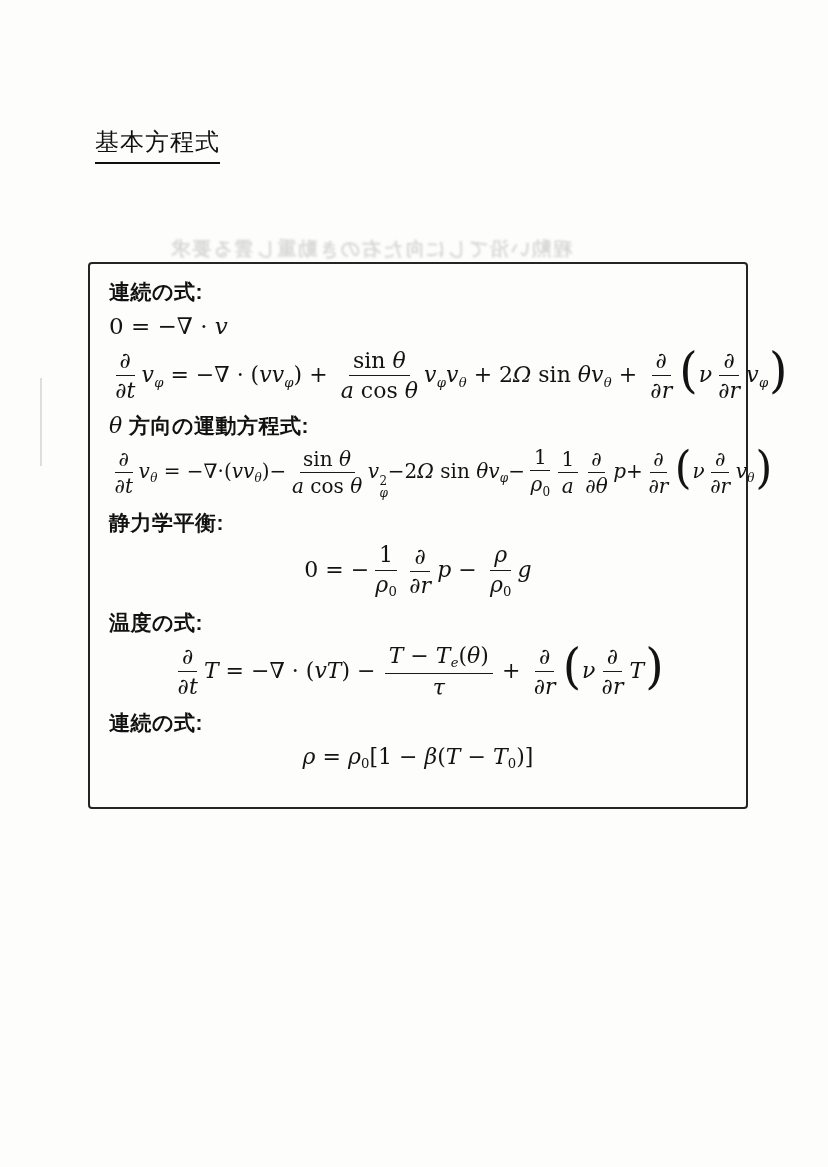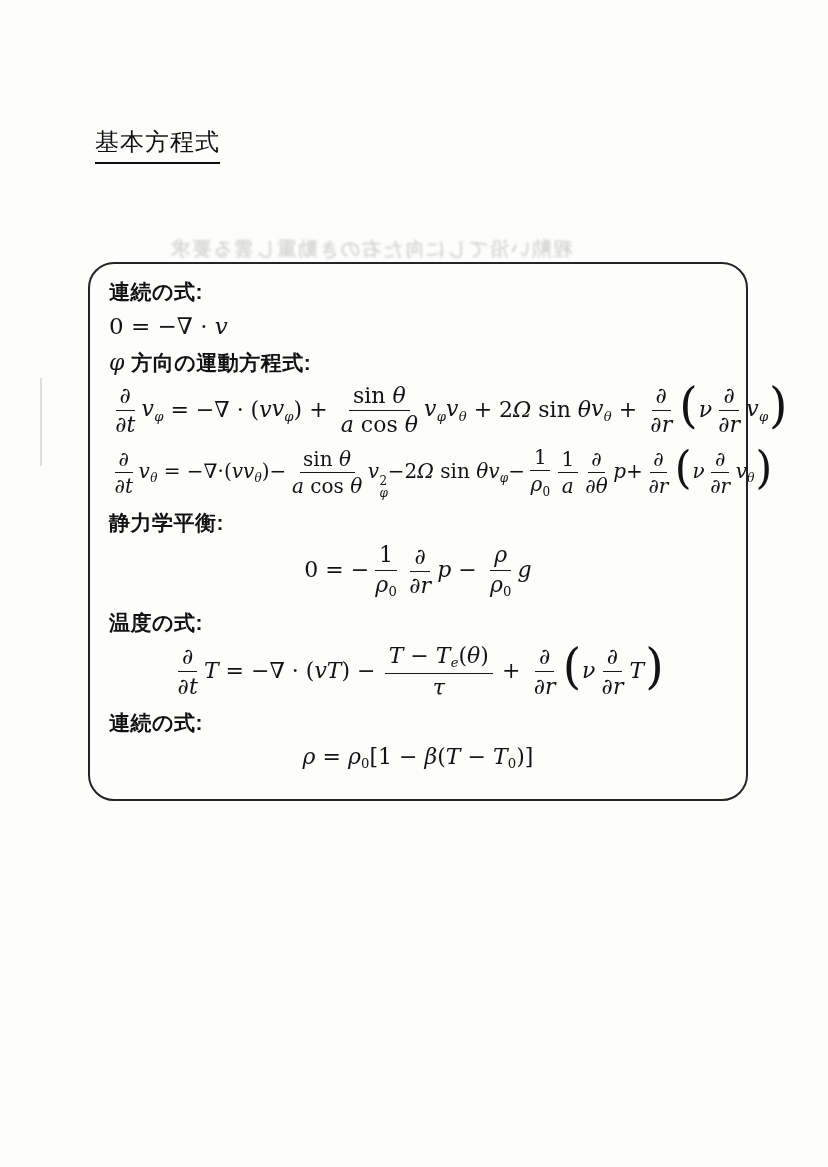--- a/index.html
+++ b/index.html
@@ -29,22 +29,22 @@
     white-space:nowrap;letter-spacing:2px;
   }
   .scan-artifact{
     position:absolute;left:40px;top:378px;width:2px;height:88px;
     background:#b9b9b6;opacity:.45;
   }
 
   
   .eq-box{
     position:absolute;left:88px;top:262px;width:618px;
-    border:2.5px solid #242424;border-radius:26px;
-    padding:14px 19px 24px 19px;
+    border:2.5px solid #242424;border-radius:4px;
+    padding:14px 19px 32px 19px;
     background:transparent;
   }
   .sec{margin-top:9px;}
   .sec:first-child{margin-top:0;}
   .lbl{
     font-size:21px;font-weight:700;color:#121212;letter-spacing:0.5px;
     line-height:1.25;
   }
   .lblmath{
     font-family:"DejaVu Serif",serif;font-style:italic;font-weight:400;
@@ -88,37 +88,37 @@
 
   <div class="scan-artifact"></div>
 
   <div class="eq-box" id="eq-box">
   <div class="sec">
     <div class="lbl"><span class="lblmath"></span><span>連続の式:</span></div>
     <div class="eq" style="text-align: left; font-size: 23px;"><span class="mr">0 = −∇ · </span><span class="mi">v</span></div>
   </div>
 
   <div class="sec">
-    <div class="lbl"><span class="lblmath">φ</span><span> 方向の運動方程式:</span></div>
     <div class="eq" style="text-align: left; font-size: 22px;"><span class="frac">
             <span class="num"><span class="mi">∂</span></span>
             <span class="den"><span class="mi">∂t</span></span>
           </span><span class="scr"><span class="base"><span class="mi">v</span></span><span class="msub"><span class="mi">φ</span></span></span><span class="mr"> = −∇ · (</span><span class="mi">v</span><span class="scr"><span class="base"><span class="mi">v</span></span><span class="msub"><span class="mi">φ</span></span></span><span class="mr">) + </span><span class="frac">
             <span class="num"><span class="mr">sin </span><span class="mi">θ</span></span>
             <span class="den"><span class="mi">a</span><span class="mr"> cos </span><span class="mi">θ</span></span>
           </span><span class="scr"><span class="base"><span class="mi">v</span></span><span class="msub"><span class="mi">φ</span></span></span><span class="scr"><span class="base"><span class="mi">v</span></span><span class="msub"><span class="mi">θ</span></span></span><span class="mr"> + 2</span><span class="mi">Ω</span><span class="mr"> sin </span><span class="mi">θ</span><span class="scr"><span class="base"><span class="mi">v</span></span><span class="msub"><span class="mi">θ</span></span></span><span class="mr"> + </span><span class="frac">
             <span class="num"><span class="mi">∂</span></span>
             <span class="den"><span class="mi">∂r</span></span>
           </span><span class="mbig">(</span><span class="mi">ν</span><span class="frac">
             <span class="num"><span class="mi">∂</span></span>
             <span class="den"><span class="mi">∂r</span></span>
           </span><span class="scr"><span class="base"><span class="mi">v</span></span><span class="msub"><span class="mi">φ</span></span></span><span class="mbig">)</span></div>
   </div>
 
   <div class="sec">
+    <div class="lbl"><span class="lblmath">θ</span><span> 方向の運動方程式:</span></div>
     <div class="eq" style="text-align: left; font-size: 20px;"><span class="frac">
             <span class="num"><span class="mi">∂</span></span>
             <span class="den"><span class="mi">∂t</span></span>
           </span><span class="scr"><span class="base"><span class="mi">v</span></span><span class="msub"><span class="mi">θ</span></span></span><span class="mr"> = −∇·(</span><span class="mi">v</span><span class="scr"><span class="base"><span class="mi">v</span></span><span class="msub"><span class="mi">θ</span></span></span><span class="mr">)−</span><span class="frac">
             <span class="num"><span class="mr">sin </span><span class="mi">θ</span></span>
             <span class="den"><span class="mi">a</span><span class="mr"> cos </span><span class="mi">θ</span></span>
           </span><span class="scr"><span class="base"><span class="mi">v</span></span><span class="sstack">
               <span class="srow"><span class="mr">2</span></span>
               <span class="srow"><span class="mi">φ</span></span>
             </span></span><span class="mr">−2</span><span class="mi">Ω</span><span class="mr"> sin </span><span class="mi">θ</span><span class="scr"><span class="base"><span class="mi">v</span></span><span class="msub"><span class="mi">φ</span></span></span><span class="mr">−</span><span class="frac">

